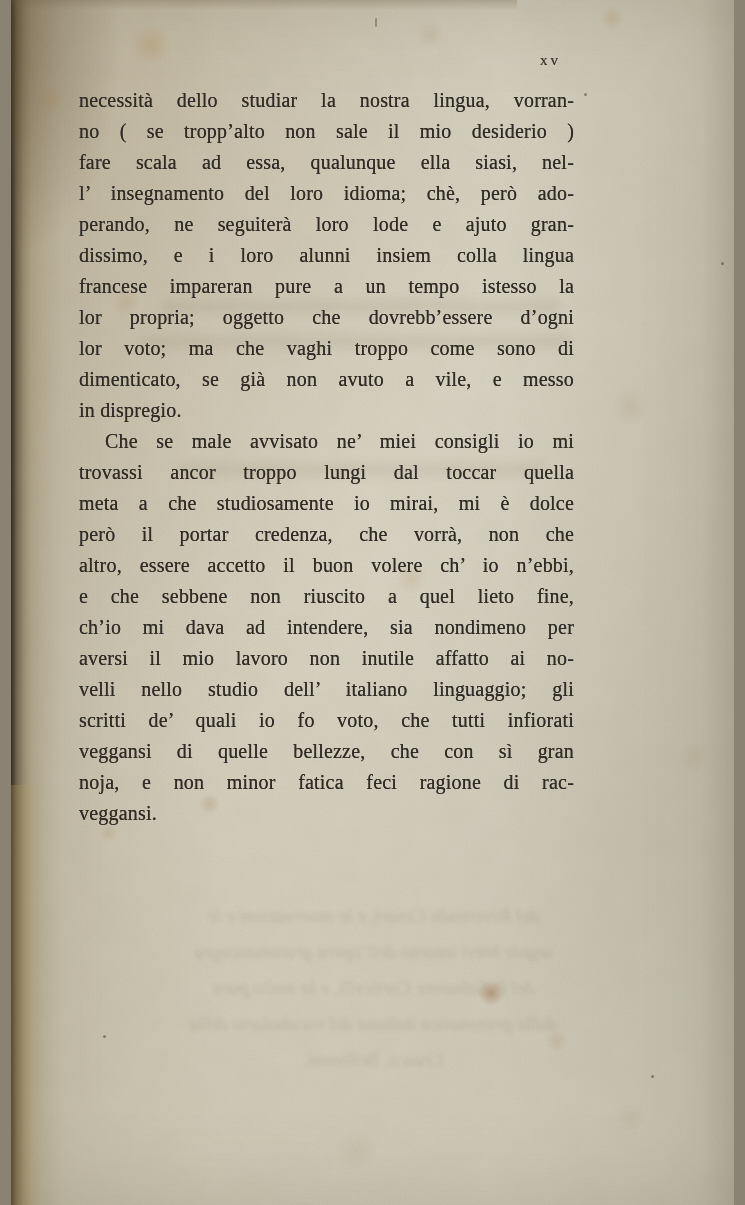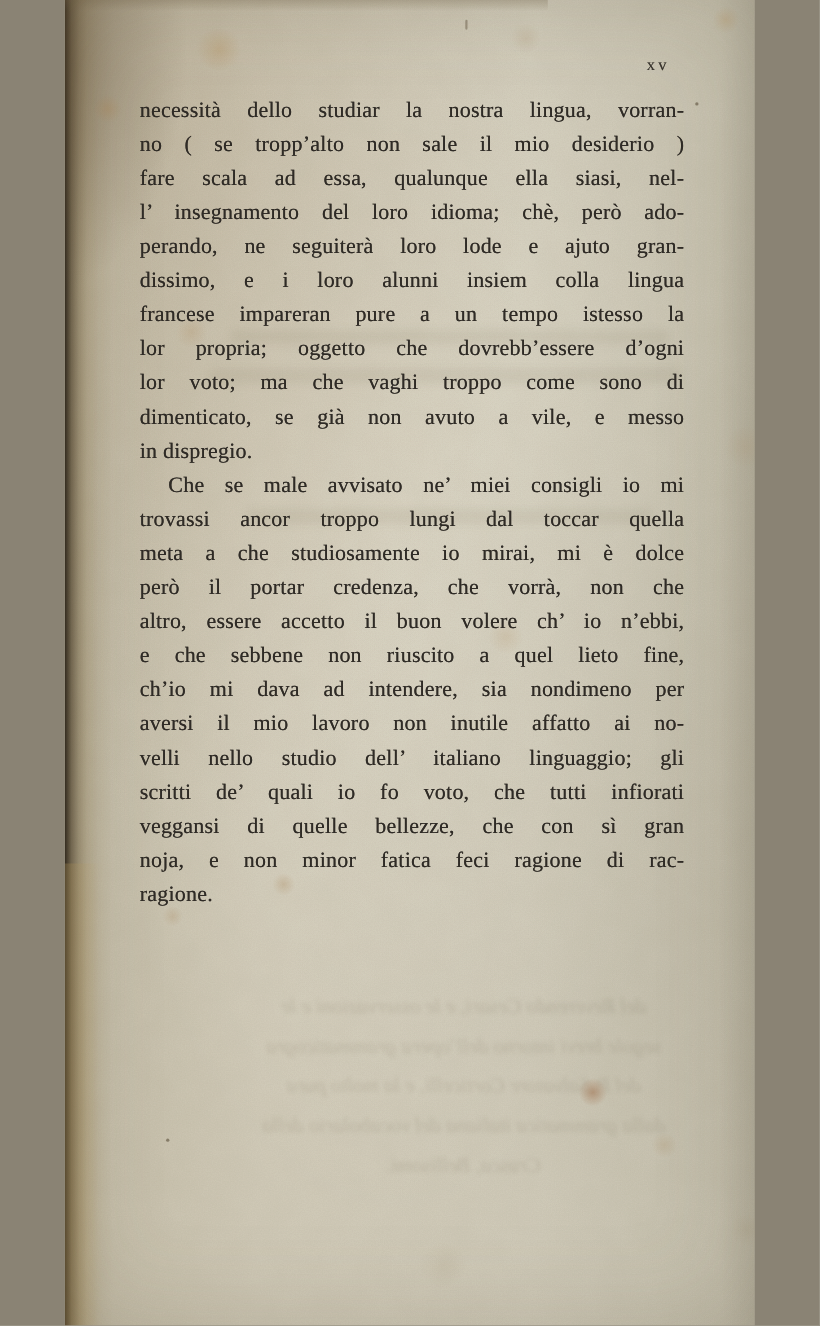--- a/index.html
+++ b/index.html
@@ -1,18 +1,18 @@
 <!DOCTYPE html>
 <html><head>
 <meta charset="utf-8">
 <style>
   html,body{margin:0;padding:0;background:#8a8374;}
   .page{
     position:relative;
-    width:627px;height:1205px;
+    width:723px;height:1205px;
     margin:0 auto;
     overflow:hidden;
     font-family:"Liberation Serif","DejaVu Serif",serif;
     background:
       radial-gradient(ellipse at 20% 8%, rgba(150,125,90,0.16), transparent 42%),
       radial-gradient(ellipse at 88% 70%, rgba(135,128,108,0.10), transparent 45%),
       radial-gradient(ellipse at 48% 42%, rgba(255,252,240,0.22), transparent 62%),
       linear-gradient(90deg,#b4a98d 0%,#c9c2ae 7%,#d2ccba 28%,#d5d0bf 68%,#c9c4b2 100%);
   }
   .overlay{position:absolute;pointer-events:none;}
@@ -154,16 +154,16 @@
     <div class="line">meta a che studiosamente io mirai, mi è dolce</div>
     <div class="line">però il portar credenza, che vorrà, non che</div>
     <div class="line">altro, essere accetto il buon volere ch’ io n’ebbi,</div>
     <div class="line">e che sebbene non riuscito a quel lieto fine,</div>
     <div class="line">ch’io mi dava ad intendere, sia nondimeno per</div>
     <div class="line">aversi il mio lavoro non inutile affatto ai no-</div>
     <div class="line">velli nello studio dell’ italiano linguaggio; gli</div>
     <div class="line">scritti de’ quali io fo voto, che tutti infiorati</div>
     <div class="line">veggansi di quelle bellezze, che con sì gran</div>
     <div class="line">noja, e non minor fatica feci ragione di rac-</div>
-    <div class="line end">ragione.</div>
+    <div class="line end">veggansi.</div>
   </div>
 
 </div>
 
 </body></html>

